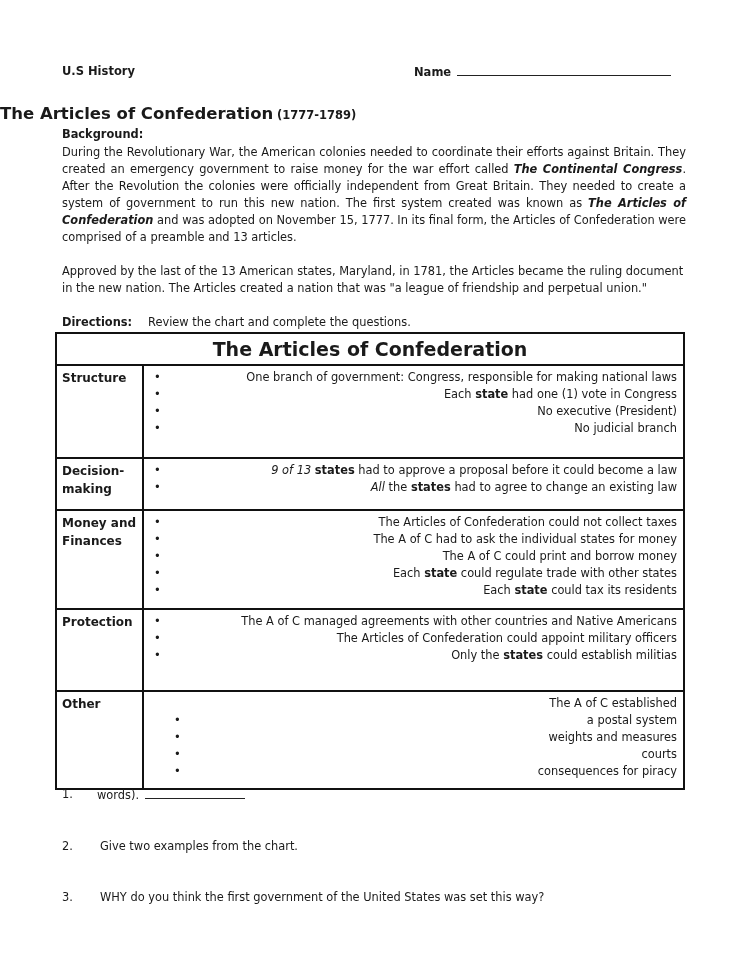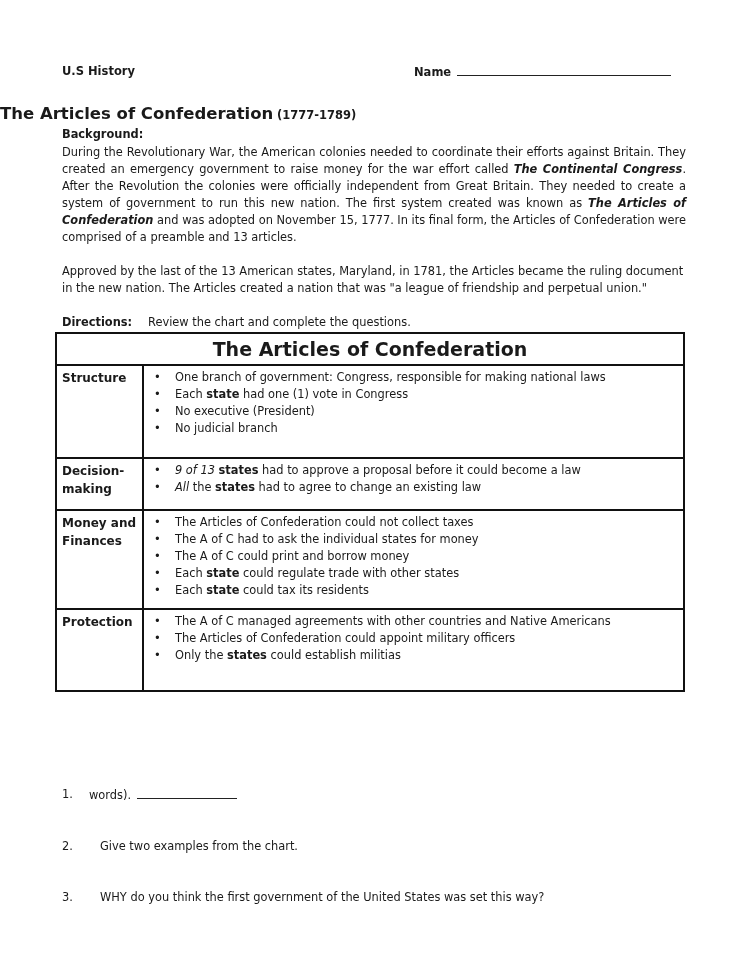--- a/index.html
+++ b/index.html
@@ -22,34 +22,34 @@
     .dir { left: 62px; top: 315px; }
     .dir .lbl { font-weight: bold; display: inline-block; width: 86px; }
 
     table.chart {
       position: absolute; left: 55px; top: 332px; width: 630px;
       border-collapse: collapse; border: 2.5px solid #111;
     }
     table.chart td { border: 2px solid #111; vertical-align: top; padding: 0; }
     .chart-title { text-align: center; font-weight: bold; font-size: 19px; height: 30px; line-height: 30px; }
     .cat { width: 76px; padding: 3px 4px 0 5px !important; font-weight: bold; font-size: 12px; line-height: 18px; }
-    .items { padding: 3px 6px 6px 8px !important; }
+    .items { padding: 3px 6px 6px 8px !important; text-align: right; }
     ul.b { margin: 0; padding: 0; list-style: none; }
     ul.b li { position: relative; padding-left: 23px; line-height: 17px; font-size: 11.4px; }
     ul.b li::before { content: "•"; position: absolute; left: 2px; top: 0; }
     ul.b.indent li { padding-left: 44px; }
     ul.b.indent li::before { left: 22px; }
     .strong { font-weight: bold; }
     .em { font-style: italic; }
     .lead { line-height: 17px; }
 
     .q { left: 62px; width: 630px; line-height: 17px; }
     .q .num { position: absolute; left: 0; }
     .q .txt { margin-left: 38px; display: block; }
-    .q .cont { margin-left: 27px; display: block; }
+    .q .cont { margin-left: 35px; display: block; }
     .blank { display: inline-block; width: 100px; border-bottom: 1px solid #222; height: 12px; vertical-align: baseline; margin-left: 6px; }
   </style>
 </head>
 <body>
 
 <div class="abs hdr-left">U.S History</div>
 <div class="abs hdr-name">
   <span>Name</span><span class="name-line"></span>
 </div>
 
@@ -108,20 +108,32 @@
       <tr style="height: 82px;">
         <td class="cat">Protection</td>
         <td class="items">
           <ul class="b">
             <li><span>The A of C managed agreements with other countries and Native Americans</span></li>
             <li><span>The Articles of Confederation could appoint military officers</span></li>
             <li><span>Only the </span><span class="strong">states</span><span> could establish militias</span></li>
           </ul>
         </td>
       </tr>
+      <tr style="height: 98px;">
+        <td class="cat">Other</td>
+        <td class="items">
+          <div class="lead">The A of C established</div>
+          <ul class="b indent">
+            <li><span>a postal system</span></li>
+            <li><span>weights and measures</span></li>
+            <li><span>courts</span></li>
+            <li><span>consequences for piracy</span></li>
+          </ul>
+        </td>
+      </tr>
     </tbody>
 </table>
 
 <div id="questions">
     <div class="abs q" style="top: 786px;">
       <span class="num">1.</span>
       <span class="cont"><span>words).</span><span class="blank"></span></span>
     </div>
     <div class="abs q" style="top: 838px;">
       <span class="num">2.</span>

